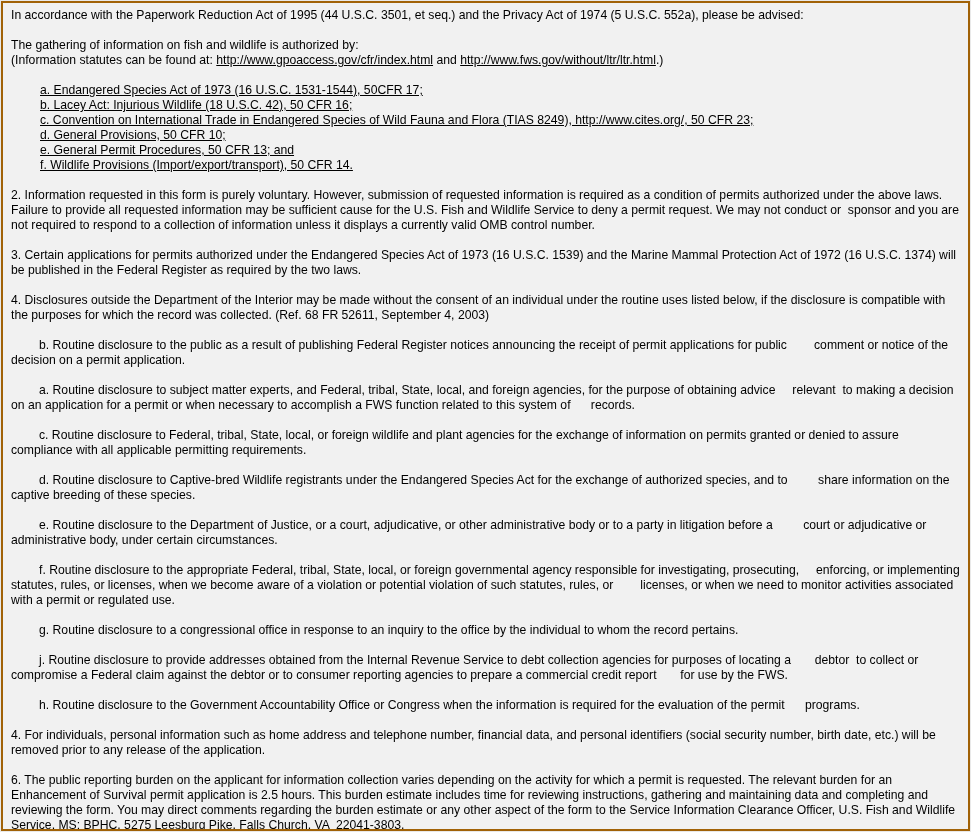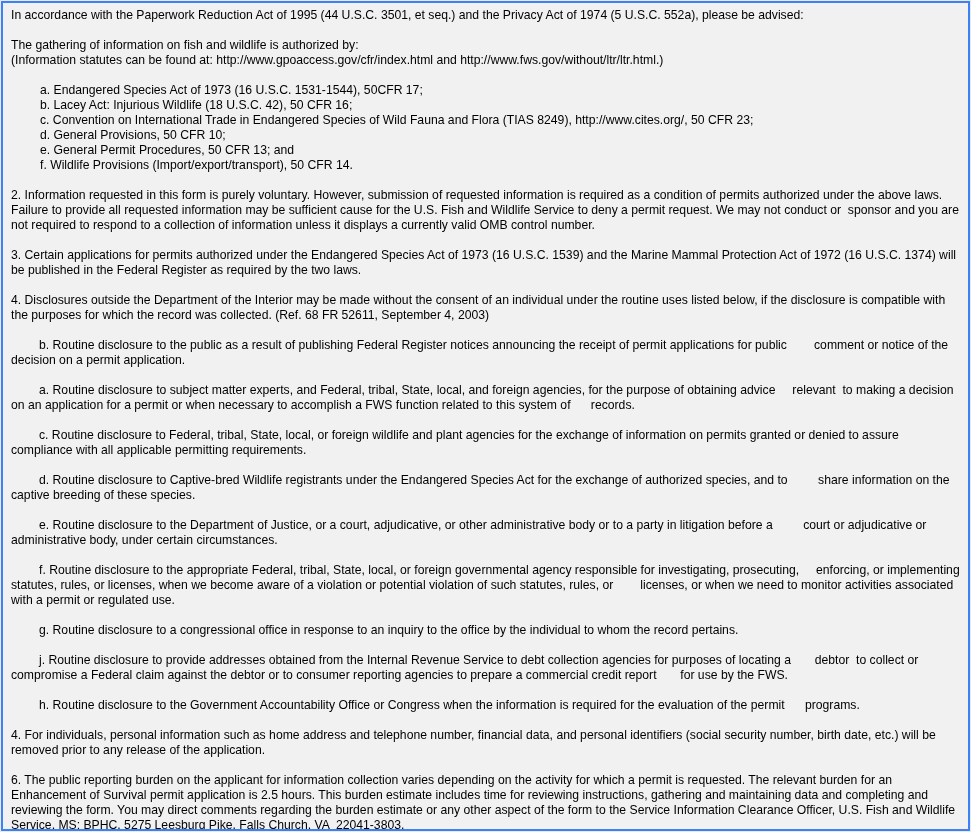--- a/index.html
+++ b/index.html
@@ -13,46 +13,48 @@
     font-family: "Liberation Sans", sans-serif;
     position: relative;
   }
   .page {
     box-sizing: border-box;
     position: absolute;
     top: 1px;
     left: 1px;
     width: 969px;
     height: 830px;
-    border: 2px solid #3b82f6;
+    border: 2px solid #a16207;
     background: #f1f1f1;
     color: #000000;
     padding: 5px 8px 4px 8px;
     font-size: 12.2px;
     line-height: 15px;
     overflow: hidden;
   }
   .para {
     margin: 0 0 15px 0;
     white-space: pre-wrap;
   }
   .para.last {
     margin-bottom: 12px;
   }
   .statutes {
     margin: 0 0 15px 29px;
   }
   .statute {
     white-space: pre-wrap;
+    text-decoration: underline;
   }
   .sub {
     text-indent: 28px;
   }
   .link {
     color: #000000;
+    text-decoration: underline;
     cursor: pointer;
   }
 </style>
 </head>
 <body>
 
 <div class="page">
 
   <p class="para">In accordance with the Paperwork Reduction Act of 1995 (44 U.S.C. 3501, et seq.) and the Privacy Act of 1974 (5 U.S.C. 552a), please be advised:</p>
 

